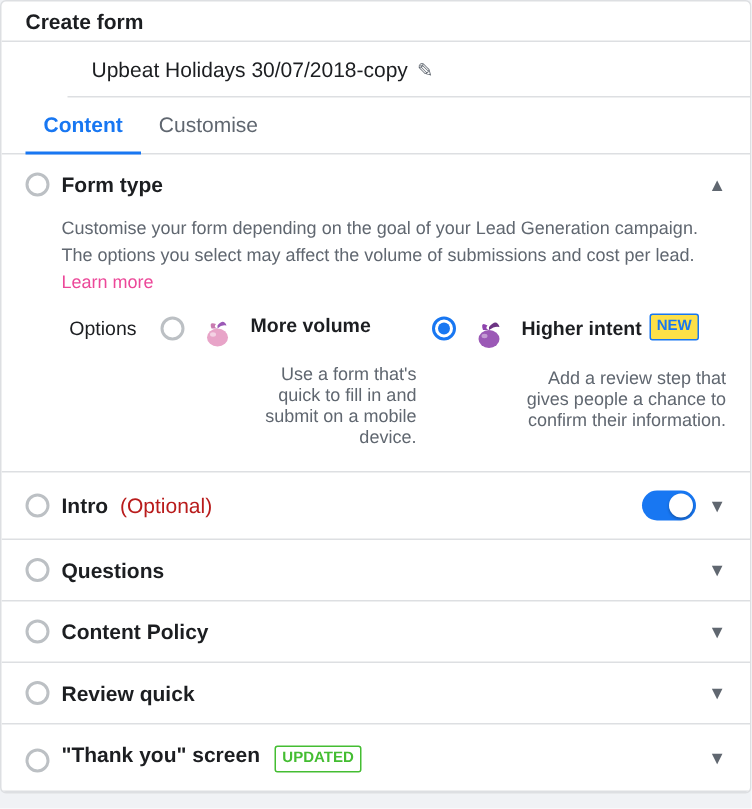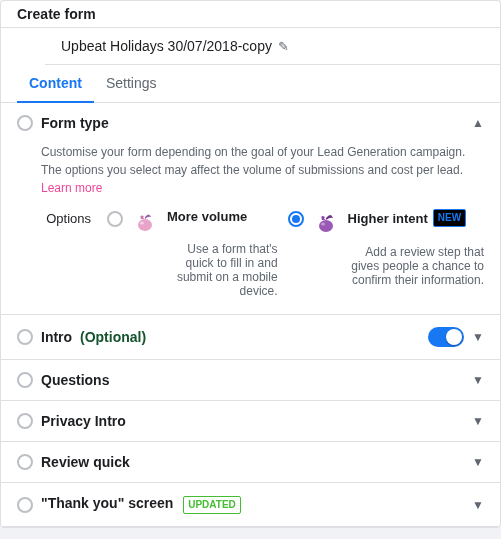--- a/index.html
+++ b/index.html
@@ -68,38 +68,38 @@
     }
     .section-header {
       display: flex;
       align-items: center;
       padding: 12px 16px;
       cursor: pointer;
       justify-content: space-between;
     }
     .section-header-left {
       display: flex;
-      align-items: center;
+      align-items: flex-end;
       gap: 8px;
     }
     .circle-check {
       width: 16px;
       height: 16px;
       border-radius: 50%;
       border: 2px solid #bcc0c4;
       flex-shrink: 0;
     }
     .section-title {
       font-size: 14px;
       font-weight: 600;
       color: #1c1e21;
     }
     .section-title .optional {
-      font-weight: 700;
-      color: #14532d;
+      font-weight: 400;
+      color: #b91c1c;
       margin-left: 4px;
     }
     .chevron-icon {
       color: #606770;
       font-size: 12px;
     }
     .section-body {
       padding: 0 16px 16px 40px;
     }
     .section-description {
@@ -166,21 +166,21 @@
       align-items: center;
       gap: 5px;
     }
     .option-content .option-desc {
       font-size: 12px;
       color: #606770;
       margin-top: 18px;
     }
     .badge-new {
       display: inline-block;
-      background: #000000;
+      background: #fde047;
       border: 1px solid #1877f2;
       color: #1877f2;
       font-size: 10px;
       font-weight: 700;
       padding: 0 4px;
       border-radius: 2px;
       line-height: 16px;
     }
     .badge-updated {
       display: inline-block;
@@ -234,21 +234,21 @@
   <div class="form-title-row">
     <span class="form-title-text">Upbeat Holidays 30/07/2018-copy</span>
     <span class="edit-icon pencil"></span>
   </div>
 
   <div class="tabs">
     <div class="tab active">
       <span>Content</span>
     </div>
     <div class="tab">
-      <span>Settings</span>
+      <span>Customise</span>
     </div>
   </div>
 
   <div class="section">
     <div class="section-header">
       <div class="section-header-left">
         <div class="circle-check"></div>
         <span class="section-title">Form type</span>
       </div>
       <div class="section-header-right">
@@ -330,21 +330,21 @@
       <div class="section-header-right">
         <span class="chevron-icon">▼</span>
       </div>
     </div>
   </div>
 
   <div class="section">
     <div class="section-header">
       <div class="section-header-left">
         <div class="circle-check"></div>
-        <span class="section-title">Privacy Intro</span>
+        <span class="section-title">Content Policy</span>
       </div>
       <div class="section-header-right">
         <span class="chevron-icon">▼</span>
       </div>
     </div>
   </div>
 
   <div class="section">
     <div class="section-header">
       <div class="section-header-left">

